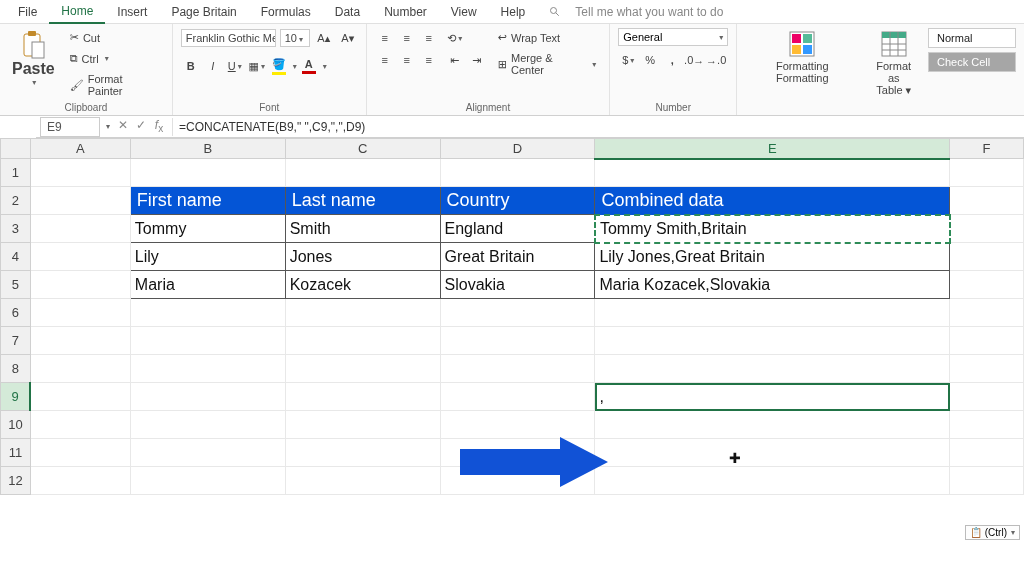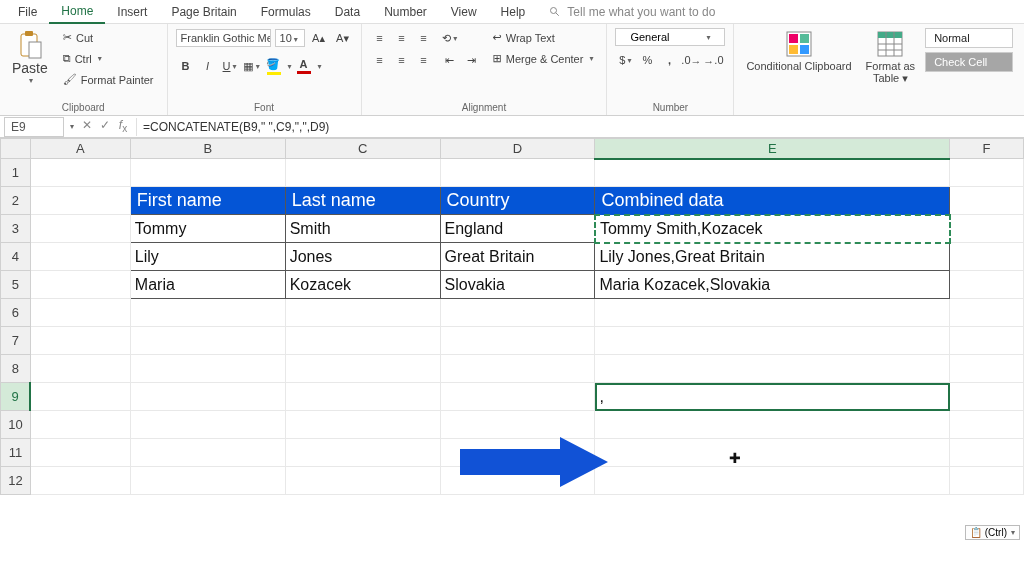--- a/index.html
+++ b/index.html
@@ -1,49 +1,49 @@
 <!DOCTYPE html>
 <html><head>
 <meta charset="utf-8">
 <style>
   * { box-sizing: border-box; margin: 0; padding: 0; font-family: 'Segoe UI', Arial, sans-serif; }
   body { background: #fff; width: 1024px; height: 576px; overflow: hidden; position: relative; }
   
   .tabs { display: flex; align-items: center; height: 24px; padding: 8px 6px; font-size: 12px; color: #444; border-bottom: 1px solid #e0e0e0; }
   .tab { padding: 4px 12px; cursor: pointer; }
   .tab.active { color: #217346; border-bottom: 2px solid #217346; }
-  .tellme { display: flex; align-items: center; gap: 6px; margin-left: 12px; color: #888; }
+  .tellme { display: flex; align-items: center; gap: 14px; margin-left: 12px; color: #888; }
   .tellme svg { width: 12px; height: 12px; }
   
   .ribbon { display: flex; height: 92px; border-bottom: 1px solid #d0d0d0; background: #fafafa; }
   .group { border-right: 1px solid #e3e3e3; padding: 4px 8px 2px 8px; display: flex; flex-direction: column; position: relative; }
   .group-body { flex: 1; display: flex; gap: 6px; align-items: flex-start; }
   .group-label { font-size: 10px; color: #666; text-align: center; padding-top: 2px; position: relative; }
   .vstack { display: flex; flex-direction: column; gap: 2px; font-size: 11px; color: #444; }
   .hstack { display: flex; gap: 2px; align-items: center; }
   .btn { display: inline-flex; align-items: center; gap: 4px; padding: 2px 4px; font-size: 11px; color: #444; cursor: pointer; border: 1px solid transparent; }
   .icon-btn { width: 20px; height: 20px; display: inline-flex; align-items: center; justify-content: center; font-size: 11px; color: #444; cursor: pointer; border: 1px solid transparent; }
   .paste-big { display: flex; flex-direction: column; align-items: center; justify-content: flex-start; padding: 2px 4px; cursor: pointer; }
-  .paste-big .lbl { font-size: 14px; color: #444; }
+  .paste-big .lbl { font-size: 16px; color: #444; font-weight: bold; }
   .font-row1 { display: flex; gap: 4px; align-items: center; }
   .font-row2 { display: flex; gap: 2px; align-items: center; margin-top: 4px; }
   .fontname, .fontsize { border: 1px solid #ccc; background: #fff; font-size: 11px; padding: 2px 4px; color: #444; }
   .fontname { width: 95px; overflow: hidden; white-space: nowrap; }
   .fontsize { width: 30px; }
   .dd { font-size: 8px; color: #666; padding-left: 2px; }
   .colorbar { width: 14px; height: 3px; background: #c00; }
   .colorbar.yellow { background: #ffeb00; }
   .align-grid { display: grid; grid-template-columns: repeat(3, 20px); gap: 2px; }
   .bigcol { display: flex; flex-direction: column; align-items: center; gap: 2px; padding: 2px 4px; cursor: pointer; font-size: 11px; color: #444; }
-  .numfmt { border: 1px solid #ccc; background: #fff; font-size: 11px; padding: 2px 14px; width: 110px; display: flex; justify-content: space-between; align-items: center; text-align: right; }
+  .numfmt { border: 1px solid #ccc; background: #fff; font-size: 11px; padding: 2px 4px; width: 110px; display: flex; justify-content: space-between; align-items: center; text-align: right; }
   .stylebox { border: 1px solid #ccc; font-size: 11px; padding: 3px 8px; width: 88px; margin-bottom: 2px; }
   .style-normal { background: #fff; color: #222; }
   .style-check { background: #a6a6a6; color: #fff; }
   
-  .fbar { display: flex; align-items: center; height: 22px; border-bottom: 1px solid #d0d0d0; font-size: 12px; }
+  .fbar { display: flex; align-items: center; height: 22px; border-bottom: 1px solid #d0d0d0; font-size: 12px; margin-left: 36px; }
   .namebox { width: 60px; border: 1px solid #ccc; padding: 2px 6px; margin: 0 4px; background: #fff; color: #555; }
   .fb-btns { display: flex; gap: 4px; padding: 0 6px; color: #888; }
   .fb-btns span { width: 14px; text-align: center; cursor: pointer; }
   .formula-input { flex: 1; padding: 2px 6px; color: #333; border-left: 1px solid #e0e0e0; }
   
   .sheet { position: relative; height: calc(576px - 24px - 92px - 22px); background: #fff; }
   table.grid { border-collapse: collapse; table-layout: fixed; }
   .grid th, .grid td { font-size: 13px; font-weight: normal; color: #444; }
   .grid .colhdr th { background: #f0f0f0; border: 1px solid #d0d0d0; height: 20px; }
   .grid .colhdr th.selcol { background: #d4ead8; border-bottom: 2px solid #217346; color: #217346; }
@@ -202,21 +202,21 @@
   <div class="group" style="border-right:none">
     <div class="group-body">
       <div class="bigcol">
         <svg width="28" height="28">
             <rect x="2" y="2" width="24" height="24" fill="#fff" stroke="#888"></rect>
             <rect x="4" y="4" width="9" height="9" fill="#e06"></rect>
             <rect x="15" y="4" width="9" height="9" fill="#5b9"></rect>
             <rect x="4" y="15" width="9" height="9" fill="#fb3"></rect>
             <rect x="15" y="15" width="9" height="9" fill="#39f"></rect>
           </svg>
-        <span style="text-align:center;white-space:pre-line;line-height:1.1">Conditional Clipboard</span>
+        <span style="text-align:center;white-space:pre-line;line-height:1.1">Formatting Formatting</span>
       </div>
       <div class="bigcol">
         <svg width="28" height="28">
             <rect x="2" y="2" width="24" height="24" fill="#fff" stroke="#888"></rect>
             <rect x="2" y="2" width="24" height="6" fill="#4a8"></rect>
             <line x1="2" y1="14" x2="26" y2="14" stroke="#888"></line>
             <line x1="2" y1="20" x2="26" y2="20" stroke="#888"></line>
             <line x1="10" y1="2" x2="10" y2="26" stroke="#888"></line>
             <line x1="18" y1="2" x2="18" y2="26" stroke="#888"></line>
           </svg>
@@ -272,21 +272,21 @@
           <td class="cell datahdr databorder">Country</td>
           <td class="cell datahdr databorder">Combined data</td>
           <td class="cell"></td>
         </tr>
     <tr>
           <th class="rowhdr">3</th>
           <td class="cell"></td>
           <td class="cell databorder">Tommy</td>
           <td class="cell databorder">Smith</td>
           <td class="cell databorder">England</td>
-          <td class="cell databorder boldcell marching">Tommy Smith,Kozacek</td>
+          <td class="cell databorder boldcell marching">Tommy Smith,Britain</td>
           <td class="cell"></td>
         </tr>
     <tr>
           <th class="rowhdr">4</th>
           <td class="cell"></td>
           <td class="cell databorder">Lily</td>
           <td class="cell databorder">Jones</td>
           <td class="cell databorder">Great Britain</td>
           <td class="cell databorder boldcell">Lily  Jones,Great Britain</td>
           <td class="cell"></td>

